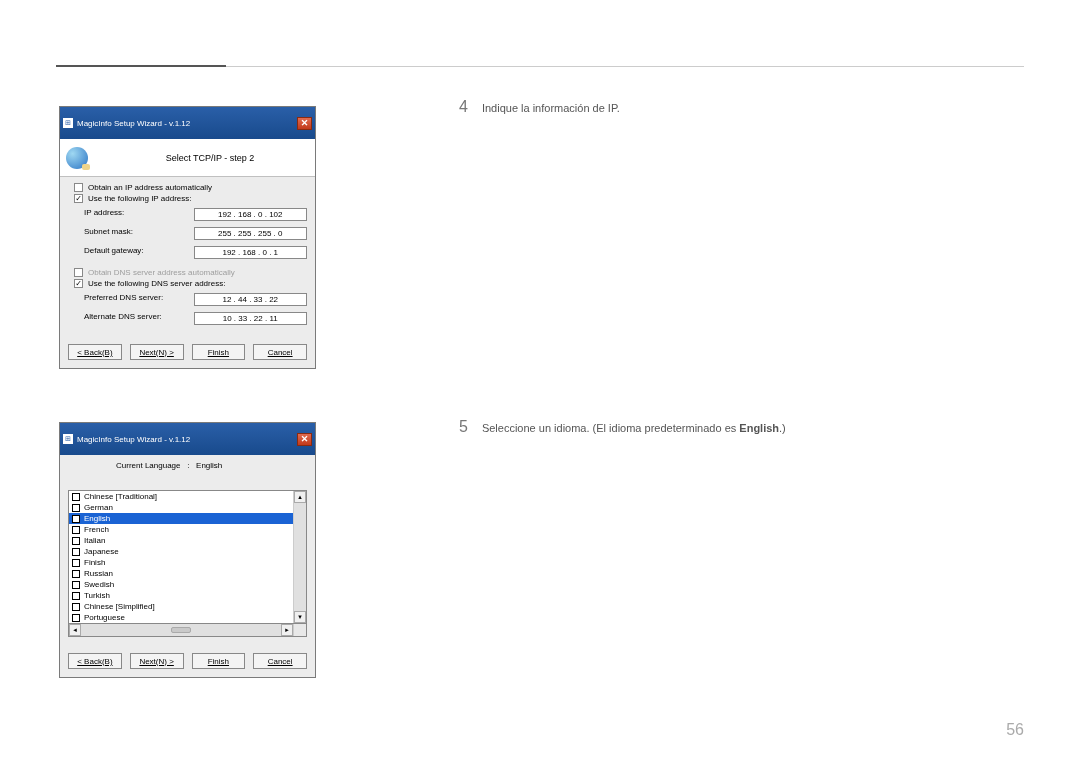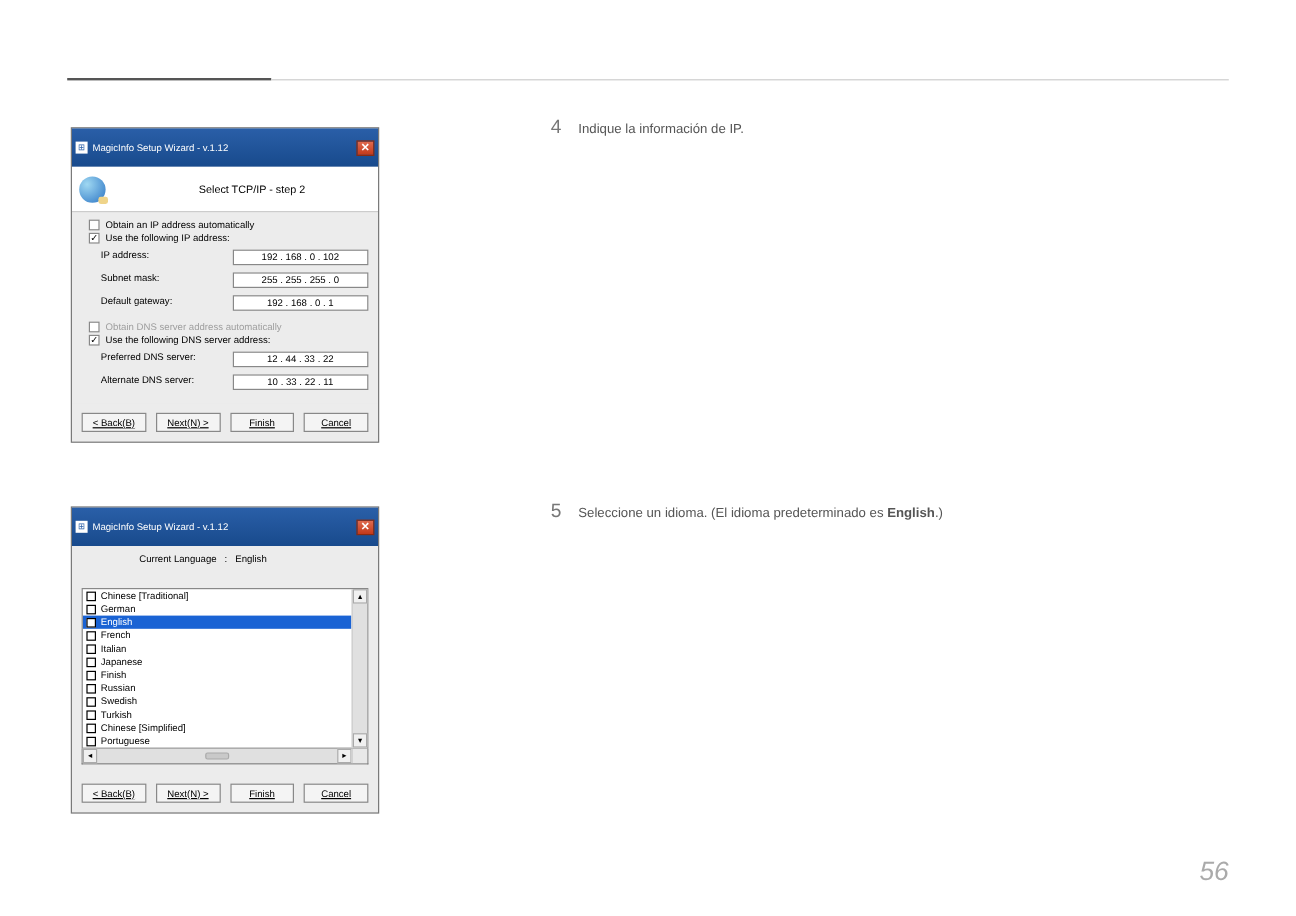--- a/index.html
+++ b/index.html
@@ -21,24 +21,23 @@
       position: absolute;
       top: 66px;
       left: 226px;
       right: 56px;
       border-top: 1px solid #ccc;
     }
     .page-num {
       position: absolute;
       bottom: 24px;
       right: 56px;
-      font-size: 22px;
+      font-size: 16px;
       color: #aaa;
       font-weight: 300;
-      font-style: italic;
     }
 
     
     .step-row {
       position: absolute;
       display: flex;
       align-items: flex-start;
       gap: 14px;
     }
     .step4 { left: 459px; top: 98px; }

